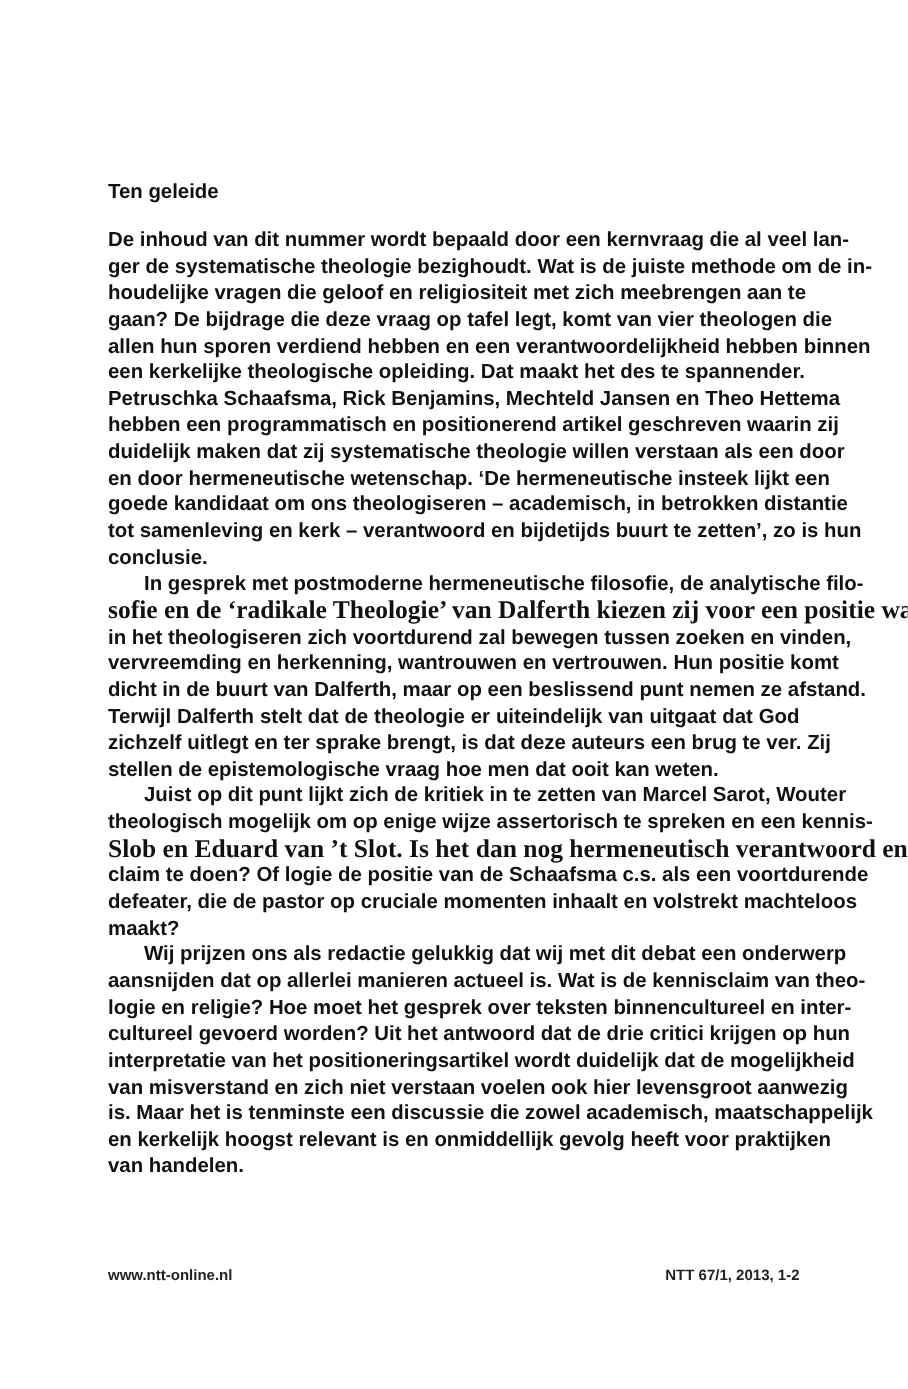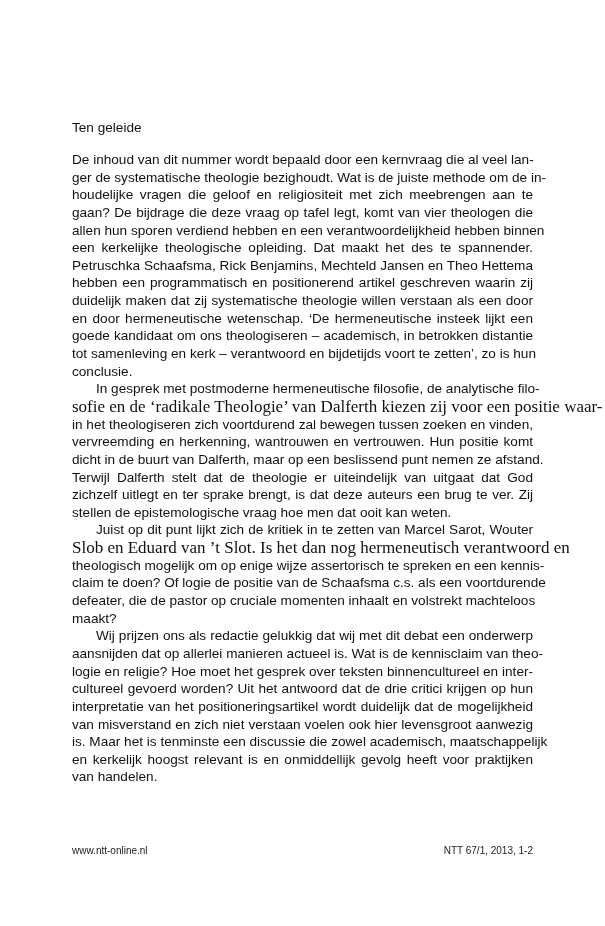--- a/index.html
+++ b/index.html
@@ -1,17 +1,17 @@
 <!DOCTYPE html>
 <html><head>
 <meta charset="utf-8">
 <style>
   html, body { margin: 0; padding: 0; background: #ffffff; }
   body { width: 605px; height: 926px; position: relative; overflow: hidden; color: #111; }
-  .page { position: absolute; left: 0; top: 0; width: 605px; height: 926px; }
+  .page { position: absolute; left: 0; top: 0; width: 605px; height: 926px; font-weight: bold; }
   .heading { position: absolute; left: 72px; top: 120px; font-family: "Liberation Sans", sans-serif; font-size: 13.6px; }
   .body { position: absolute; left: 72px; top: 151px; width: 461px; font-family: "Liberation Sans", sans-serif; font-size: 13.6px; line-height: 17.65px; }
   .line { display: block; white-space: nowrap; text-align: justify; text-align-last: justify; height: 17.65px; }
   .line.last { text-align-last: left; }
   .line.indent { text-indent: 24px; }
   .serif { font-family: "Liberation Serif", serif; font-size: 17px; }
   .footer { position: absolute; top: 845px; font-family: "Liberation Sans", sans-serif; font-size: 10px; color: #222; }
   .footer.left { left: 72px; }
   .footer.right { right: 72px; }
 </style>
@@ -28,39 +28,39 @@
       <span class="line">ger de systematische theologie bezighoudt. Wat is de juiste methode om de in-</span>
       <span class="line">houdelijke vragen die geloof en religiositeit met zich meebrengen aan te</span>
       <span class="line">gaan? De bijdrage die deze vraag op tafel legt, komt van vier theologen die</span>
       <span class="line">allen hun sporen verdiend hebben en een verantwoordelijkheid hebben binnen</span>
       <span class="line">een kerkelijke theologische opleiding. Dat maakt het des te spannender.</span>
       <span class="line">Petruschka Schaafsma, Rick Benjamins, Mechteld Jansen en Theo Hettema</span>
       <span class="line">hebben een programmatisch en positionerend artikel geschreven waarin zij</span>
       <span class="line">duidelijk maken dat zij systematische theologie willen verstaan als een door</span>
       <span class="line">en door hermeneutische wetenschap. ‘De hermeneutische insteek lijkt een</span>
       <span class="line">goede kandidaat om ons theologiseren – academisch, in betrokken distantie</span>
-      <span class="line">tot samenleving en kerk – verantwoord en bijdetijds voort te zetten’, zo is hun</span>
+      <span class="line">tot samenleving en kerk – verantwoord en bijdetijds buurt te zetten’, zo is hun</span>
       <span class="line last">conclusie.</span>
     </div>
 
     <div>
       <span class="line indent">In gesprek met postmoderne hermeneutische filosofie, de analytische filo-</span>
       <span class="line serif">sofie en de ‘radikale Theologie’ van Dalferth kiezen zij voor een positie waar-</span>
       <span class="line">in het theologiseren zich voortdurend zal bewegen tussen zoeken en vinden,</span>
       <span class="line">vervreemding en herkenning, wantrouwen en vertrouwen. Hun positie komt</span>
       <span class="line">dicht in de buurt van Dalferth, maar op een beslissend punt nemen ze afstand.</span>
       <span class="line">Terwijl Dalferth stelt dat de theologie er uiteindelijk van uitgaat dat God</span>
       <span class="line">zichzelf uitlegt en ter sprake brengt, is dat deze auteurs een brug te ver. Zij</span>
       <span class="line last">stellen de epistemologische vraag hoe men dat ooit kan weten.</span>
     </div>
 
     <div>
       <span class="line indent">Juist op dit punt lijkt zich de kritiek in te zetten van Marcel Sarot, Wouter</span>
+      <span class="line">theologisch mogelijk om op enige wijze assertorisch te spreken en een kennis-</span>
       <span class="line serif">Slob en Eduard van ’t Slot. Is het dan nog hermeneutisch verantwoord en</span>
-      <span class="line">theologisch mogelijk om op enige wijze assertorisch te spreken en een kennis-</span>
       <span class="line">claim te doen? Of logie de positie van de Schaafsma c.s. als een voortdurende</span>
       <span class="line">defeater, die de pastor op cruciale momenten inhaalt en volstrekt machteloos</span>
       <span class="line last">maakt?</span>
     </div>
 
     <div>
       <span class="line indent">Wij prijzen ons als redactie gelukkig dat wij met dit debat een onderwerp</span>
       <span class="line">aansnijden dat op allerlei manieren actueel is. Wat is de kennisclaim van theo-</span>
       <span class="line">logie en religie? Hoe moet het gesprek over teksten binnencultureel en inter-</span>
       <span class="line">cultureel gevoerd worden? Uit het antwoord dat de drie critici krijgen op hun</span>

